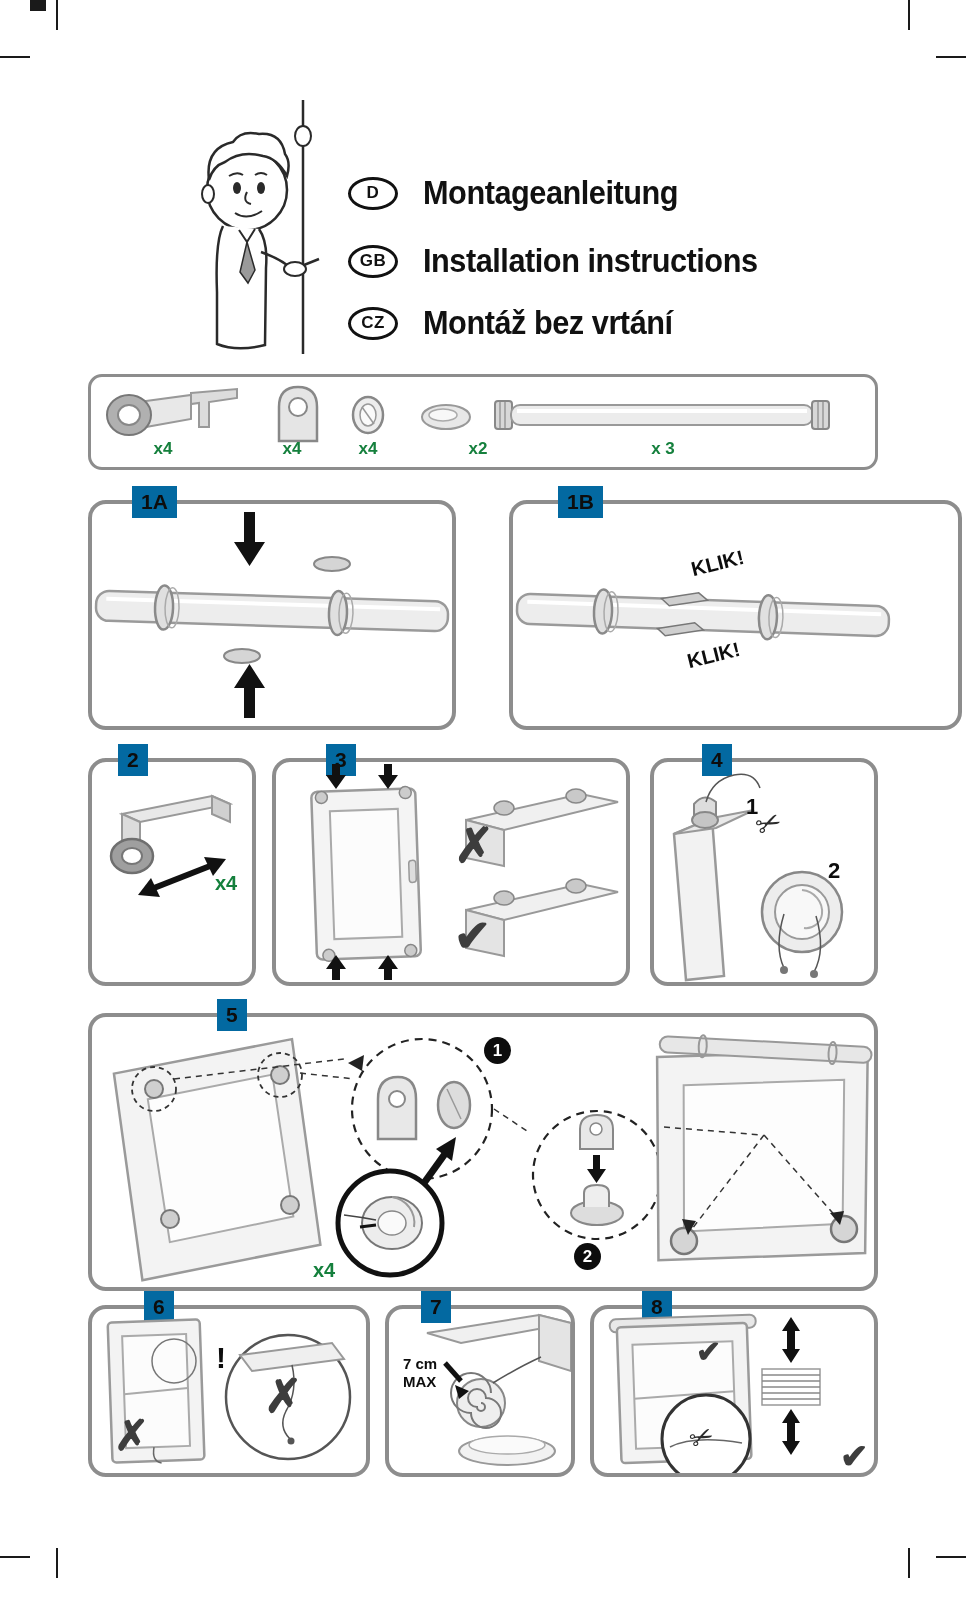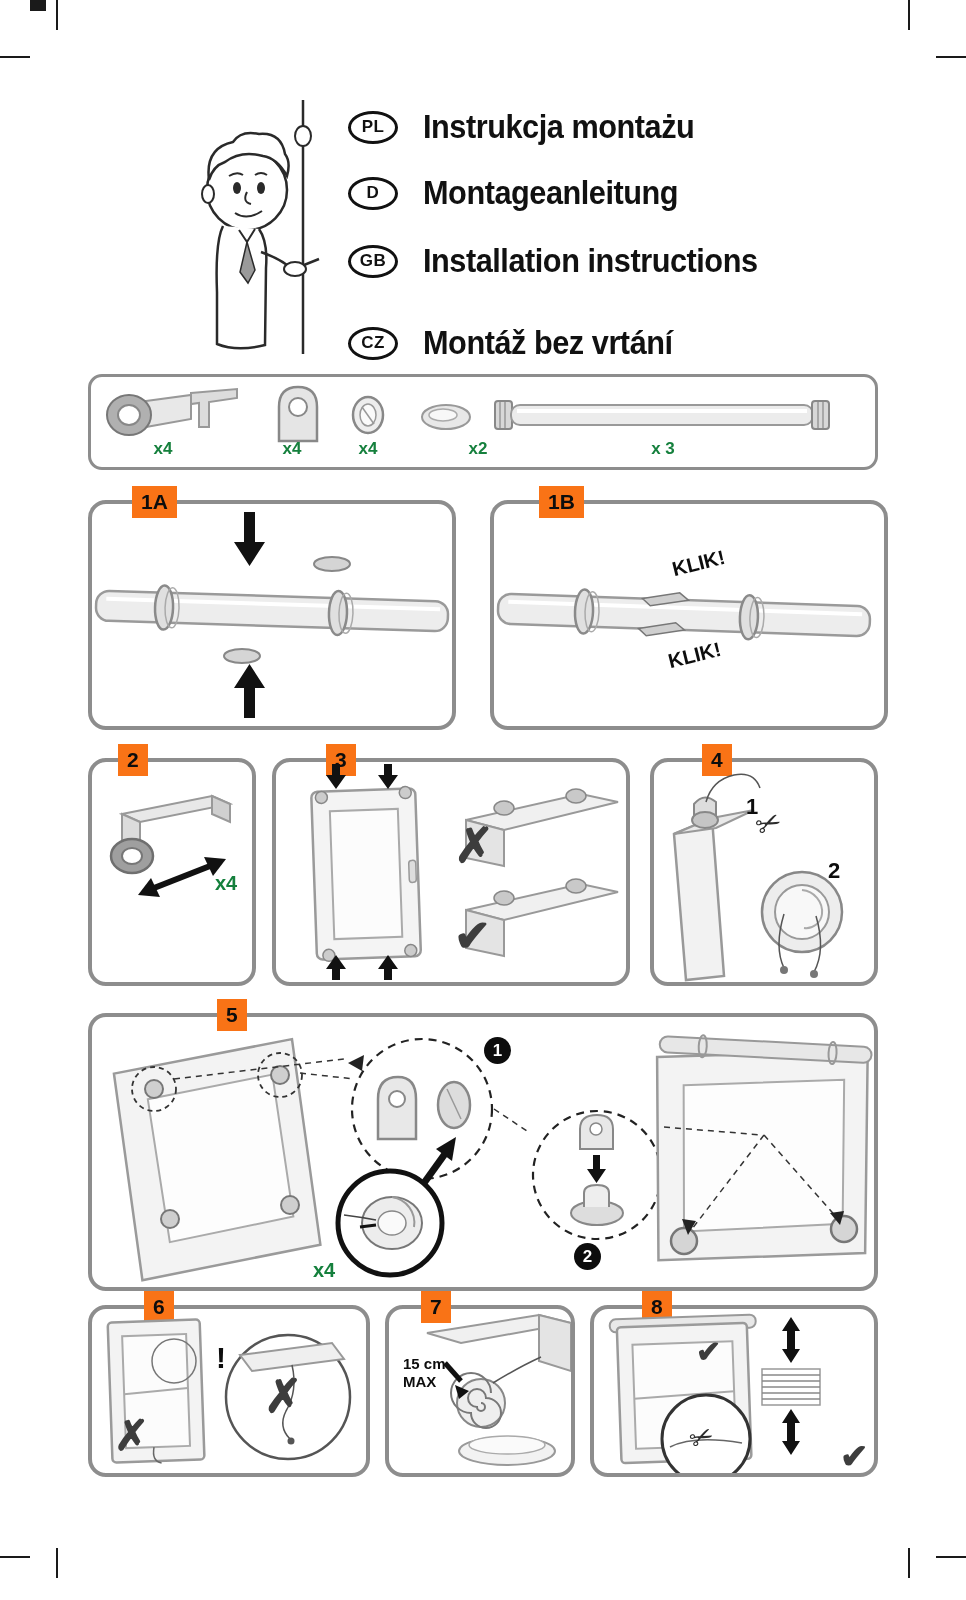--- a/index.html
+++ b/index.html
@@ -2,21 +2,21 @@
 <html><head>
 <meta charset="utf-8">
 <style>
   html,body{margin:0;padding:0;background:#e9e9e9;}
   .page{position:relative;width:966px;height:1600px;background:#ffffff;margin:0 auto;
         font-family:"Liberation Sans",sans-serif;color:#111;overflow:hidden;}
   .crop{position:absolute;background:#1a1a1a;}
   
   .box{position:absolute;border:4px solid #8d8d8d;border-radius:18px;background:#fff;box-sizing:border-box;}
   .box-thin{border-width:3px;border-radius:14px;}
-  .step-label{position:absolute;top:-18px;background:#f97316;padding:0 9px;font-weight:bold;
+  .step-label{position:absolute;top:-18px;background:#0369a1;padding:0 9px;font-weight:bold;
               font-size:21px;line-height:1.5;color:#0d0d0d;}
   
   .lang-row{position:absolute;display:flex;align-items:center;gap:25px;height:46px;}
   .lang-code{width:50px;height:33px;border:3px solid #111;border-radius:50%;display:flex;
              align-items:center;justify-content:center;font-weight:bold;font-size:17px;
              letter-spacing:.5px;flex:0 0 auto;box-sizing:border-box;}
   .lang-label{font-weight:bold;font-size:33px;white-space:nowrap;transform:scaleX(.93);
               transform-origin:left center;letter-spacing:-.5px;}
   
   .qty{position:absolute;font-weight:bold;font-size:17px;color:#15803d;transform:translateX(-50%);}
@@ -58,33 +58,29 @@
     <path d="M62 100 Q57 110 66 112" fill="none" stroke="#2a2a2a" stroke-width="2"></path>
     <path d="M50 121 Q62 129 77 119" fill="none" stroke="#2a2a2a" stroke-width="2"></path>
     <path d="M38 134 Q30 150 32 200 L32 252 Q52 260 80 253 L81 176 Q83 150 74 137" fill="#fff" stroke="#2a2a2a" stroke-width="2.5"></path>
     <path d="M54 138 L62 150 L70 137" fill="none" stroke="#2a2a2a" stroke-width="2"></path>
     <path d="M62 150 L55 180 L63 191 L70 178 Z" fill="#9a9a9a" stroke="#2a2a2a" stroke-width="1.5"></path>
     <path d="M76 160 Q98 168 105 176" fill="none" stroke="#2a2a2a" stroke-width="2.5"></path>
     <ellipse cx="110" cy="177" rx="11" ry="7" fill="#fff" stroke="#2a2a2a" stroke-width="2"></ellipse>
     <path d="M119 173 L134 167" stroke="#2a2a2a" stroke-width="2.5"></path>
   </svg>
 
-  <div class="lang-row" style="left:348px;top:104px;">
-    <div class="lang-code">PL</div>
-    <div class="lang-label">Instrukcja montażu</div>
-  </div>
   <div class="lang-row" style="left:348px;top:170px;">
     <div class="lang-code">D</div>
     <div class="lang-label">Montageanleitung</div>
   </div>
   <div class="lang-row" style="left:348px;top:238px;">
     <div class="lang-code">GB</div>
     <div class="lang-label">Installation instructions</div>
   </div>
-  <div class="lang-row" style="left:348px;top:320px;text-align:center;">
+  <div class="lang-row" style="left:348px;top:300px;text-align:center;">
     <div class="lang-code">CZ</div>
     <div class="lang-label">Montáž bez vrtání</div>
   </div>
 
   <div class="box box-thin" style="left:88px;top:374px;width:790px;height:96px;">
     <svg class="ill" width="782" height="88" viewBox="0 0 782 88">
 
       <path d="M55 24 L100 18 L100 42 L55 50 Z" fill="#e8e8e8" stroke="#999" stroke-width="2"></path>
       <ellipse cx="38" cy="38" rx="22" ry="20" fill="#b0b0b0" stroke="#777" stroke-width="2"></ellipse>
       <ellipse cx="38" cy="38" rx="11" ry="10" fill="#fff" stroke="#888" stroke-width="2"></ellipse>
@@ -127,21 +123,21 @@
         <ellipse cx="246" cy="107" rx="9" ry="22" fill="#e0e0e0" stroke="#8a8a8a" stroke-width="2.5"></ellipse>
         <ellipse cx="254" cy="107" rx="7" ry="20" fill="none" stroke="#aaa" stroke-width="1.5"></ellipse>
       </g>
       <ellipse cx="240" cy="60" rx="18" ry="7" fill="#d5d5d5" stroke="#888" stroke-width="2"></ellipse>
       <ellipse cx="150" cy="152" rx="18" ry="7" fill="#d5d5d5" stroke="#888" stroke-width="2"></ellipse>
       <path d="M152 8 L163 8 L163 38 L173 38 L157.5 62 L142 38 L152 38 Z" fill="#111"></path>
       <path d="M152 214 L163 214 L163 184 L173 184 L157.5 160 L142 184 L152 184 Z" fill="#111"></path>
     </svg>
   </div>
 
-  <div class="box" style="left:490px;top:500px;width:398px;height:230px;">
+  <div class="box" style="left:509px;top:500px;width:453px;height:230px;">
     <div class="step-label" style="left:45px;">1B</div>
     <svg class="ill" width="380" height="222" viewBox="0 0 380 222">
       <g transform="rotate(2 190 110)">
         <rect x="4" y="96" width="372" height="30" rx="13" fill="#ededed" stroke="#9a9a9a" stroke-width="2.5"></rect>
         <line x1="14" y1="104" x2="368" y2="104" stroke="#ffffff" stroke-width="4"></line>
         <ellipse cx="90" cy="111" rx="9" ry="22" fill="#e0e0e0" stroke="#8a8a8a" stroke-width="2.5"></ellipse>
         <ellipse cx="98" cy="111" rx="7" ry="20" fill="none" stroke="#aaa" stroke-width="1.5"></ellipse>
         <ellipse cx="255" cy="111" rx="9" ry="22" fill="#e0e0e0" stroke="#8a8a8a" stroke-width="2.5"></ellipse>
         <ellipse cx="263" cy="111" rx="7" ry="20" fill="none" stroke="#aaa" stroke-width="1.5"></ellipse>
         <path d="M148 96 L185 89 L194 96 L156 103 Z" fill="#cfcfcf" stroke="#777" stroke-width="1.5"></path>
@@ -307,21 +303,21 @@
       <path d="M38 24 L150 6 L182 14 L72 34 Z" fill="#f0f0f0" stroke="#999" stroke-width="2"></path>
       <path d="M150 6 L182 14 L182 62 L150 52 Z" fill="#e4e4e4" stroke="#999" stroke-width="2"></path>
       <circle cx="92" cy="94" r="24" fill="#eeeeee" stroke="#888" stroke-width="2"></circle>
       <path d="M92 94 a4 4 0 1 1 -4 4 a9 9 0 1 1 9 -9 a15 15 0 1 1 -15 15 a20 20 0 1 1 20 -20" fill="none" stroke="#777" stroke-width="2"></path>
       <path d="M104 74 Q130 58 152 48" fill="none" stroke="#555" stroke-width="1.5"></path>
       <line x1="56" y1="54" x2="72" y2="72" stroke="#111" stroke-width="5"></line>
       <path d="M80 82 L66 76 L70 90 Z" fill="#111"></path>
       <ellipse cx="118" cy="142" rx="48" ry="14" fill="#f2f2f2" stroke="#999" stroke-width="2"></ellipse>
       <ellipse cx="118" cy="136" rx="38" ry="9" fill="#fafafa" stroke="#aaa" stroke-width="1.5"></ellipse>
     </svg>
-    <div class="note" style="left:14px;top:46px;">15 cm</div>
+    <div class="note" style="left:14px;top:46px;">7 cm</div>
     <div class="note" style="left:14px;top:64px;">MAX</div>
   </div>
 
   <div class="box" style="left:590px;top:1305px;width:288px;height:172px;">
     <div class="step-label" style="left:48px;">8</div>
     <svg class="ill" width="280" height="164" viewBox="0 0 280 164">
       <g transform="rotate(-2 90 80)">
         <rect x="18" y="8" width="146" height="13" rx="6" fill="#e8e8e8" stroke="#999" stroke-width="2"></rect>
         <rect x="25" y="16" width="130" height="136" rx="4" fill="#f3f3f3" stroke="#9a9a9a" stroke-width="2.5"></rect>
         <rect x="40" y="34" width="100" height="104" fill="#fcfcfc" stroke="#aaa" stroke-width="2"></rect>

